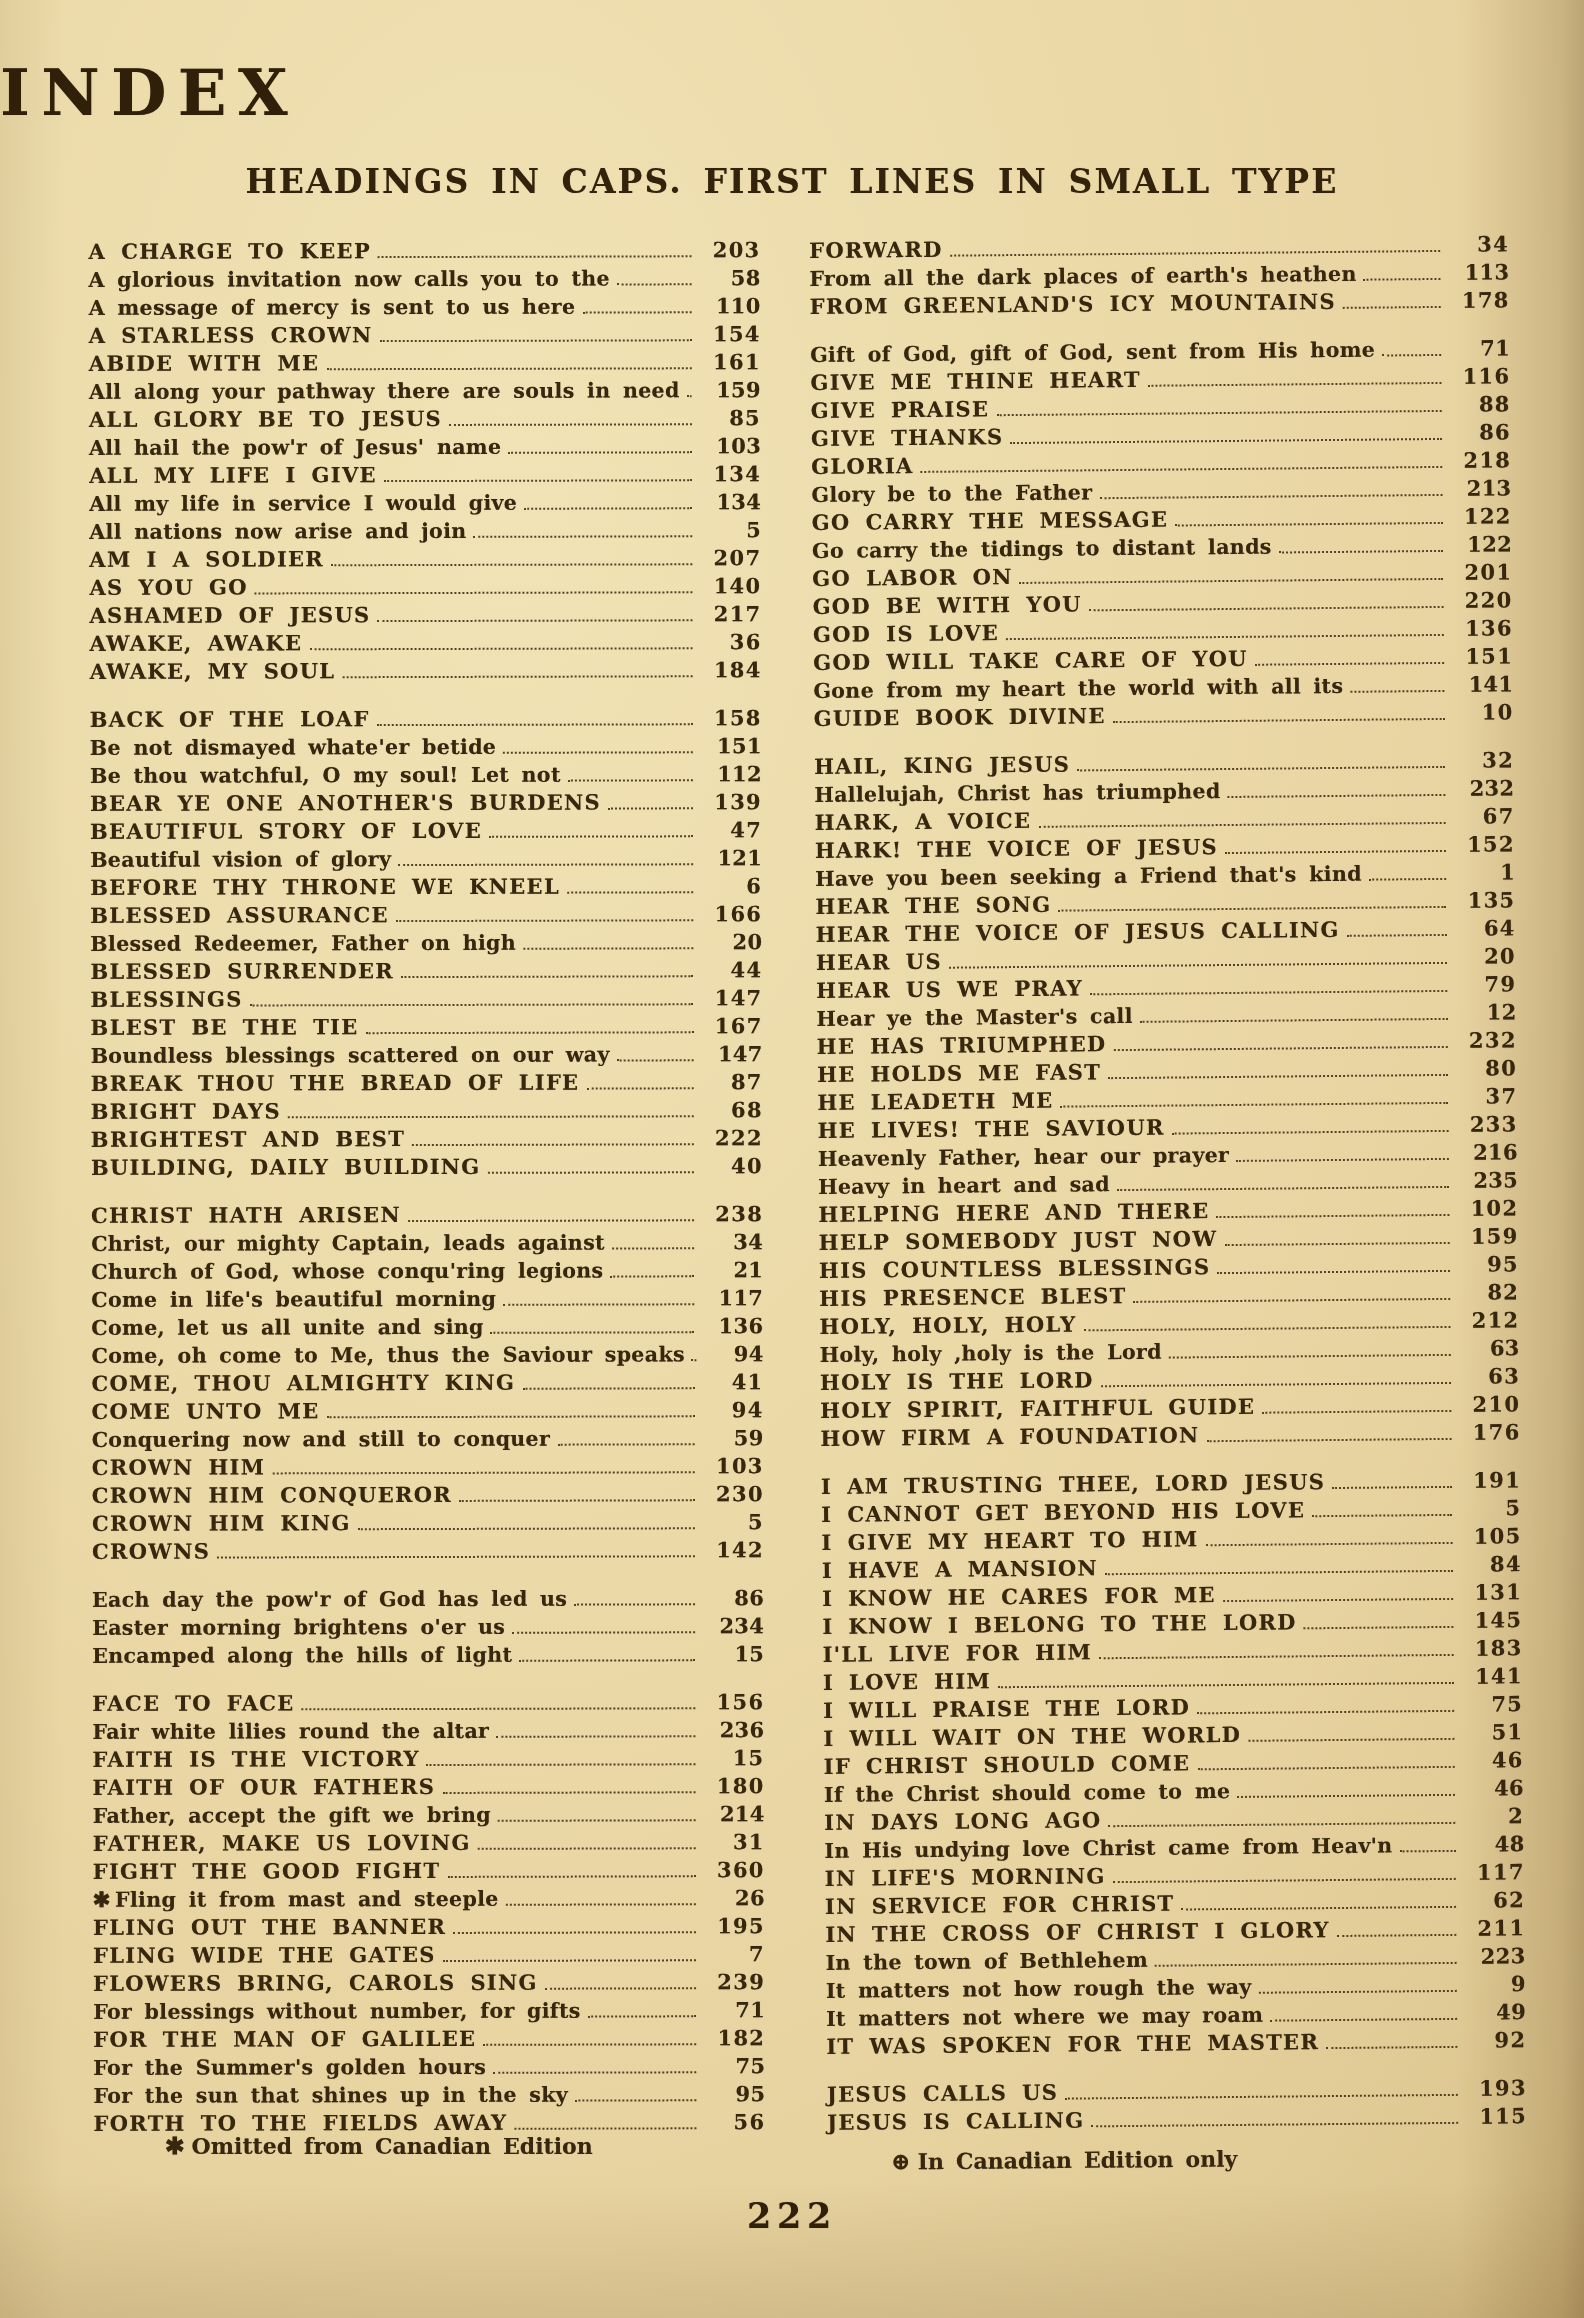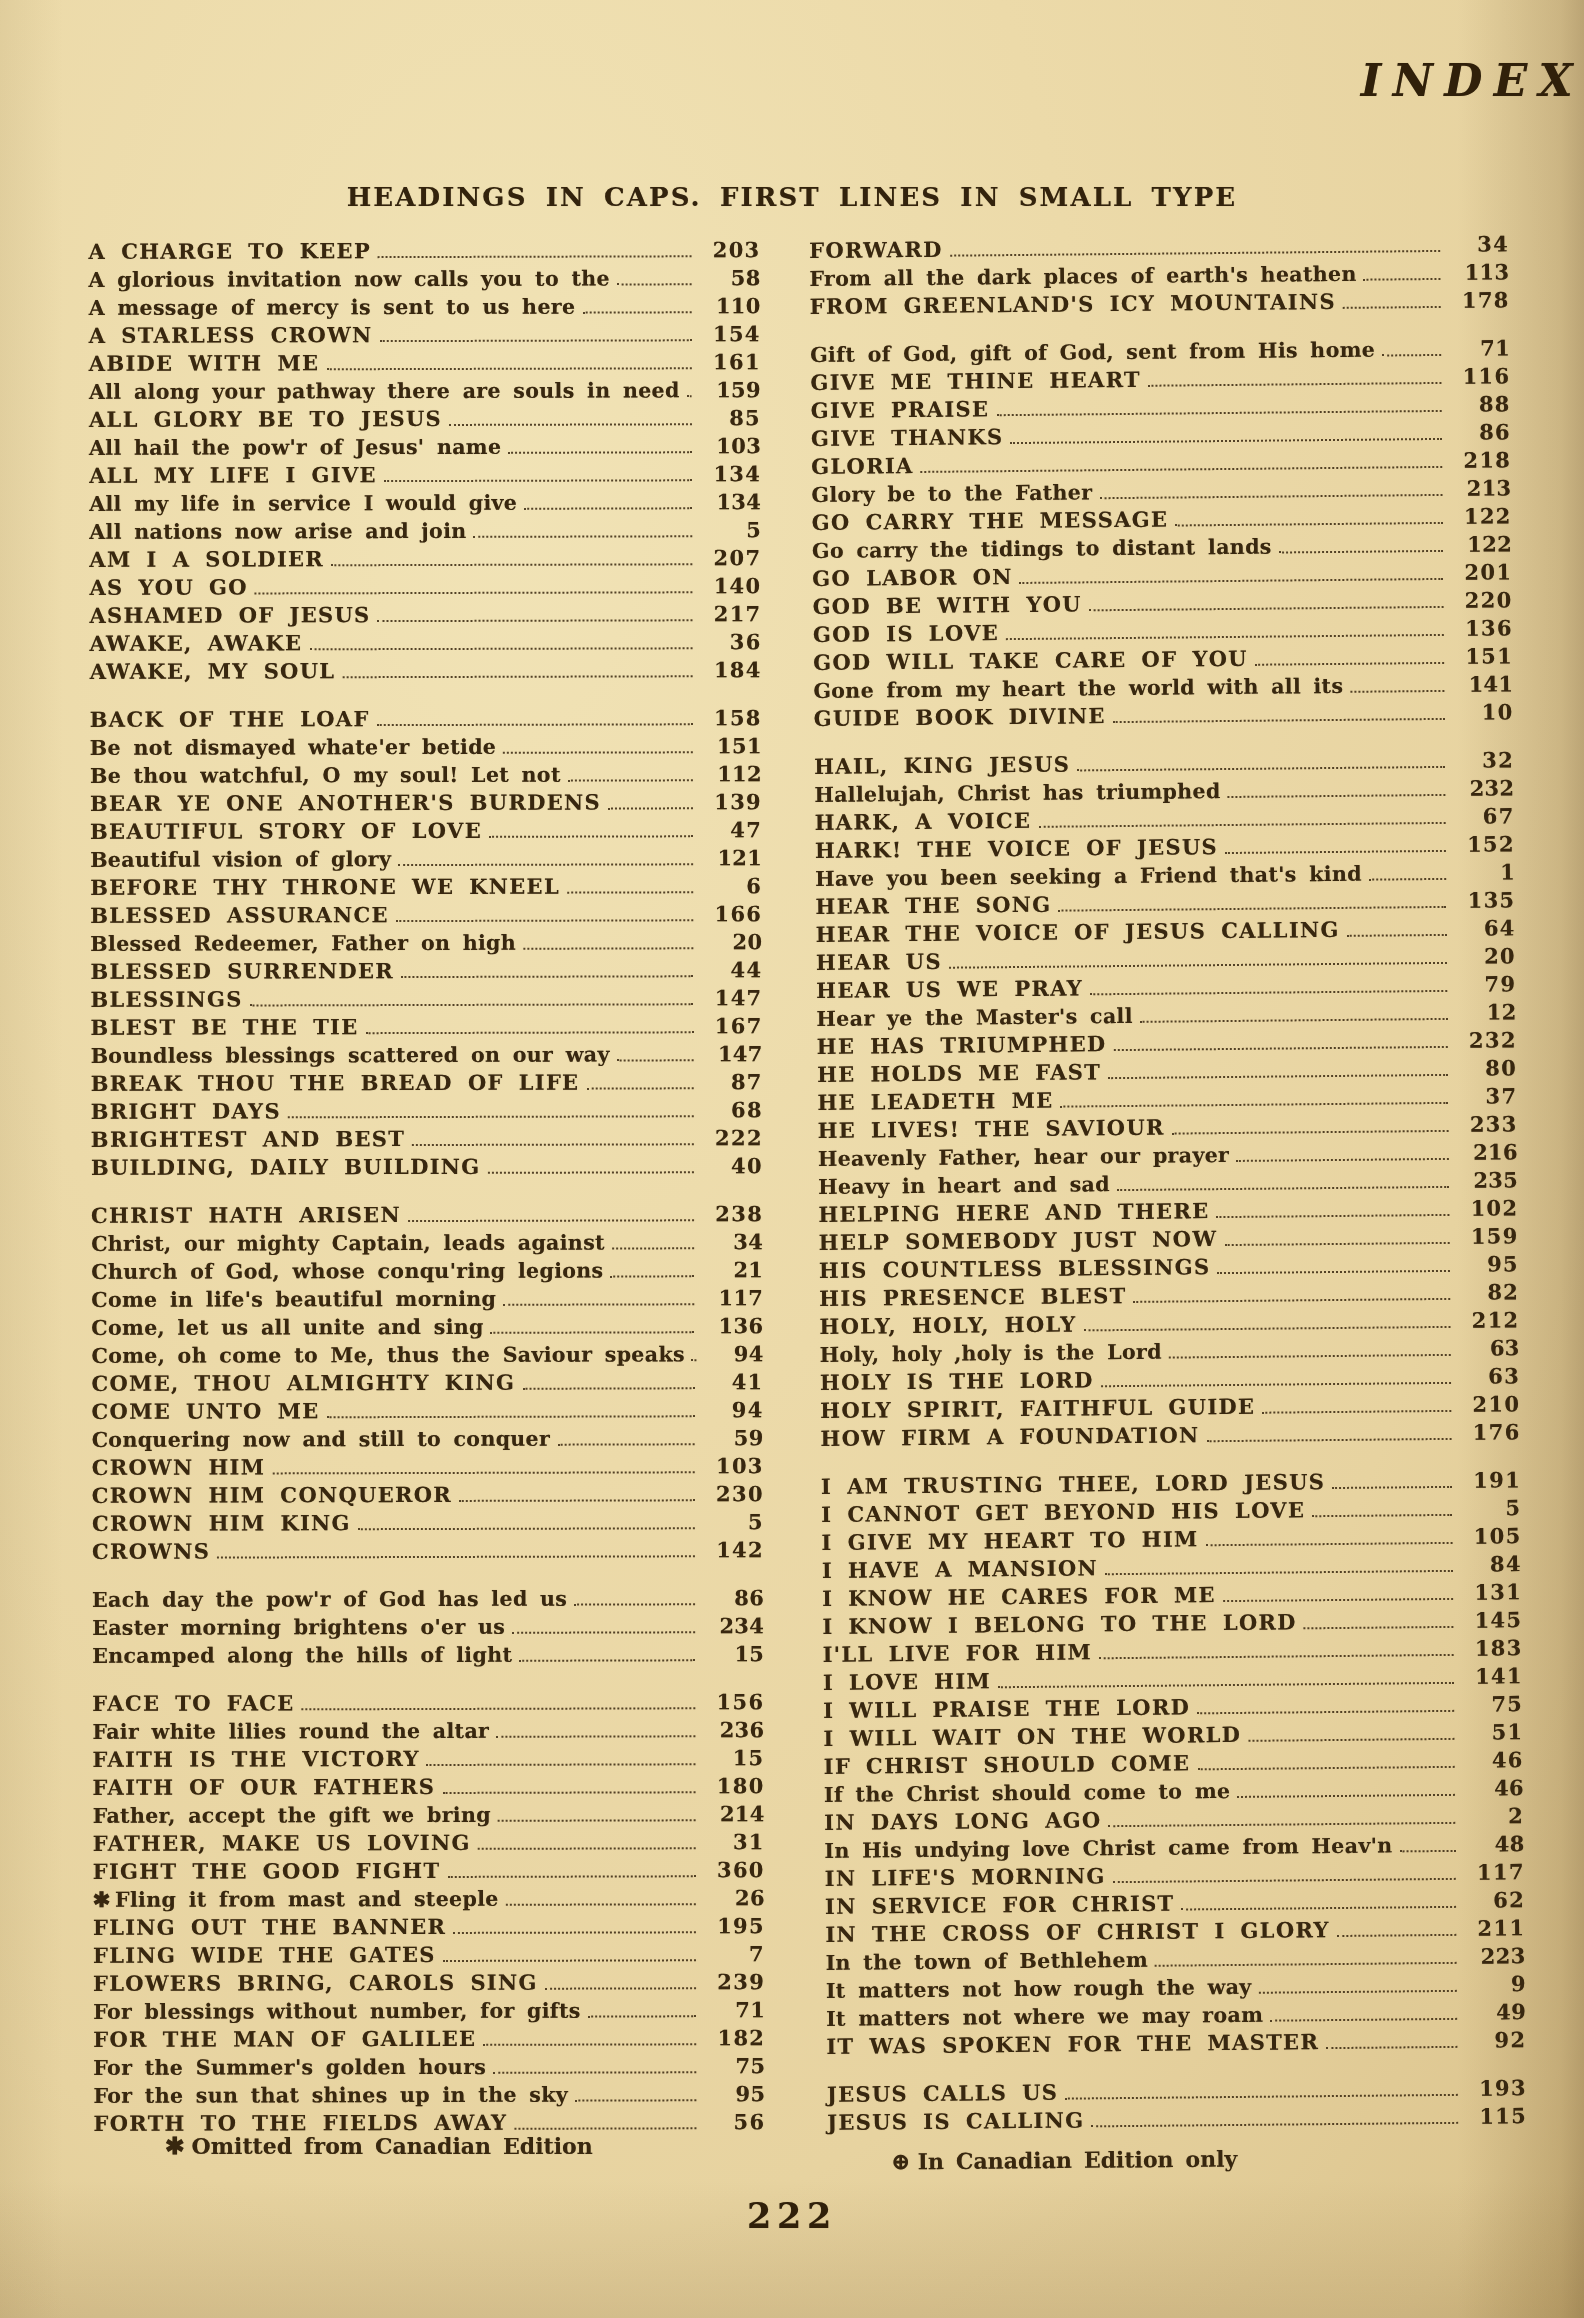--- a/index.html
+++ b/index.html
@@ -9,27 +9,27 @@
     color:#38270f;
     background:
       linear-gradient(90deg, rgba(0,0,0,0) 92%, rgba(110,80,35,.22) 98.5%, rgba(90,62,25,.30) 100%),
       linear-gradient(180deg, rgba(0,0,0,0) 94%, rgba(110,80,35,.16) 100%),
       linear-gradient(270deg, rgba(0,0,0,0) 96%, rgba(120,95,45,.10) 100%),
       radial-gradient(ellipse at 32% 22%, #f1e3b6 0%, #ecdaa9 38%, #e7d3a0 68%, #ddc690 92%, #d5bc82 100%);
   }
   .ink{ text-shadow:0 0 0.7px rgba(56,39,15,.45); }
   .page-title{
     position:absolute; top:55px; left:0; width:100%;
-    text-align:right; font-size:44px; font-weight:700;
-    letter-spacing:11.3px; color:#30200a;font-style:italic;
+    text-align:left; font-size:64px; font-weight:700;
+    letter-spacing:11.3px; color:#30200a;
   }
   .page-subtitle{
     position:absolute; top:162px; left:0; width:100%;
-    text-align:center; font-size:26px; font-weight:700;
-    letter-spacing:2.1px; word-spacing:7px; color:#33230d;margin-top:20px;
+    text-align:center; font-size:33px; font-weight:700;
+    letter-spacing:2.1px; word-spacing:7px; color:#33230d;
   }
   .col{ position:absolute; top:235px; }
   .col-left{ left:91px; width:672px; transform:rotate(-0.15deg); }
   .col-right{ left:809px; width:700px; transform:rotate(-0.55deg); transform-origin:0 0; }
   .group{ margin-bottom:20px; }
   .entry{
     display:flex; align-items:flex-end;
     height:28px; font-size:20.6px; font-weight:700;
     word-spacing:5px; letter-spacing:0.3px; white-space:nowrap;
   }

